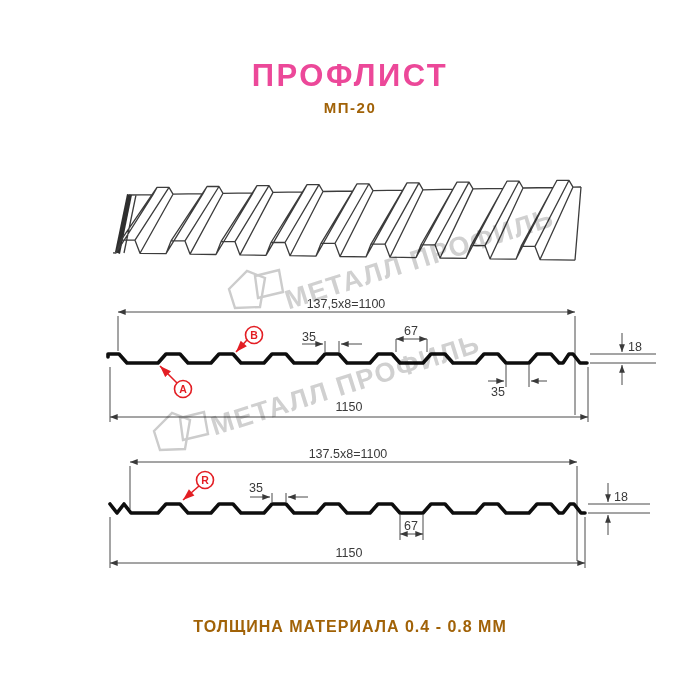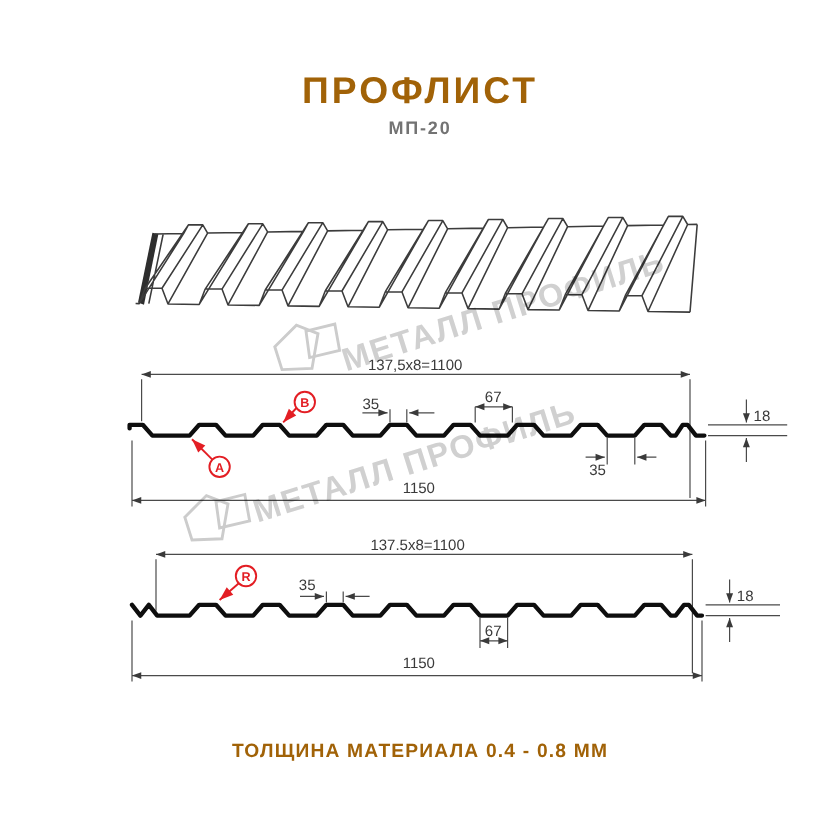--- a/index.html
+++ b/index.html
@@ -1,21 +1,21 @@
 <!DOCTYPE html>
 <html><head>
 <meta charset="utf-8">
 <style>
   html,body{margin:0;padding:0;background:#ffffff;}
   #stage{position:relative;width:700px;height:700px;background:#fff;overflow:hidden;
          font-family:"Liberation Sans",sans-serif;}
   .title{position:absolute;left:0;top:58px;width:700px;text-align:center;
-         font-size:31px;font-weight:800;letter-spacing:2.5px;color:#a16207;}
+         font-size:31px;font-weight:800;letter-spacing:2.5px;color:#ec4899;}
   .subtitle{position:absolute;left:0;top:99px;width:700px;text-align:center;
-         font-size:15px;font-weight:700;letter-spacing:1.5px;color:#737373;}
+         font-size:15px;font-weight:700;letter-spacing:1.5px;color:#a16207;}
   .footer{position:absolute;left:0;top:618px;width:700px;text-align:center;
          font-size:16px;font-weight:600;letter-spacing:1px;color:#a16207;}
   .wm-text{position:absolute;white-space:nowrap;font-size:27px;font-weight:700;
          letter-spacing:1.5px;color:#d0d0d0;transform:rotate(-17.5deg);
          transform-origin:0 50%;mix-blend-mode:multiply;}
   .wm-logo{position:absolute;mix-blend-mode:multiply;}
   svg{position:absolute;display:block;}
   svg text{font-family:"Liberation Sans",sans-serif;font-size:12.5px;fill:#3a3a3a;}
   .dim{stroke:#4a4a4a;stroke-width:1;fill:none;}
   .prof{stroke:#0e0e0e;stroke-width:3.6;fill:none;stroke-linejoin:round;stroke-linecap:round;}

